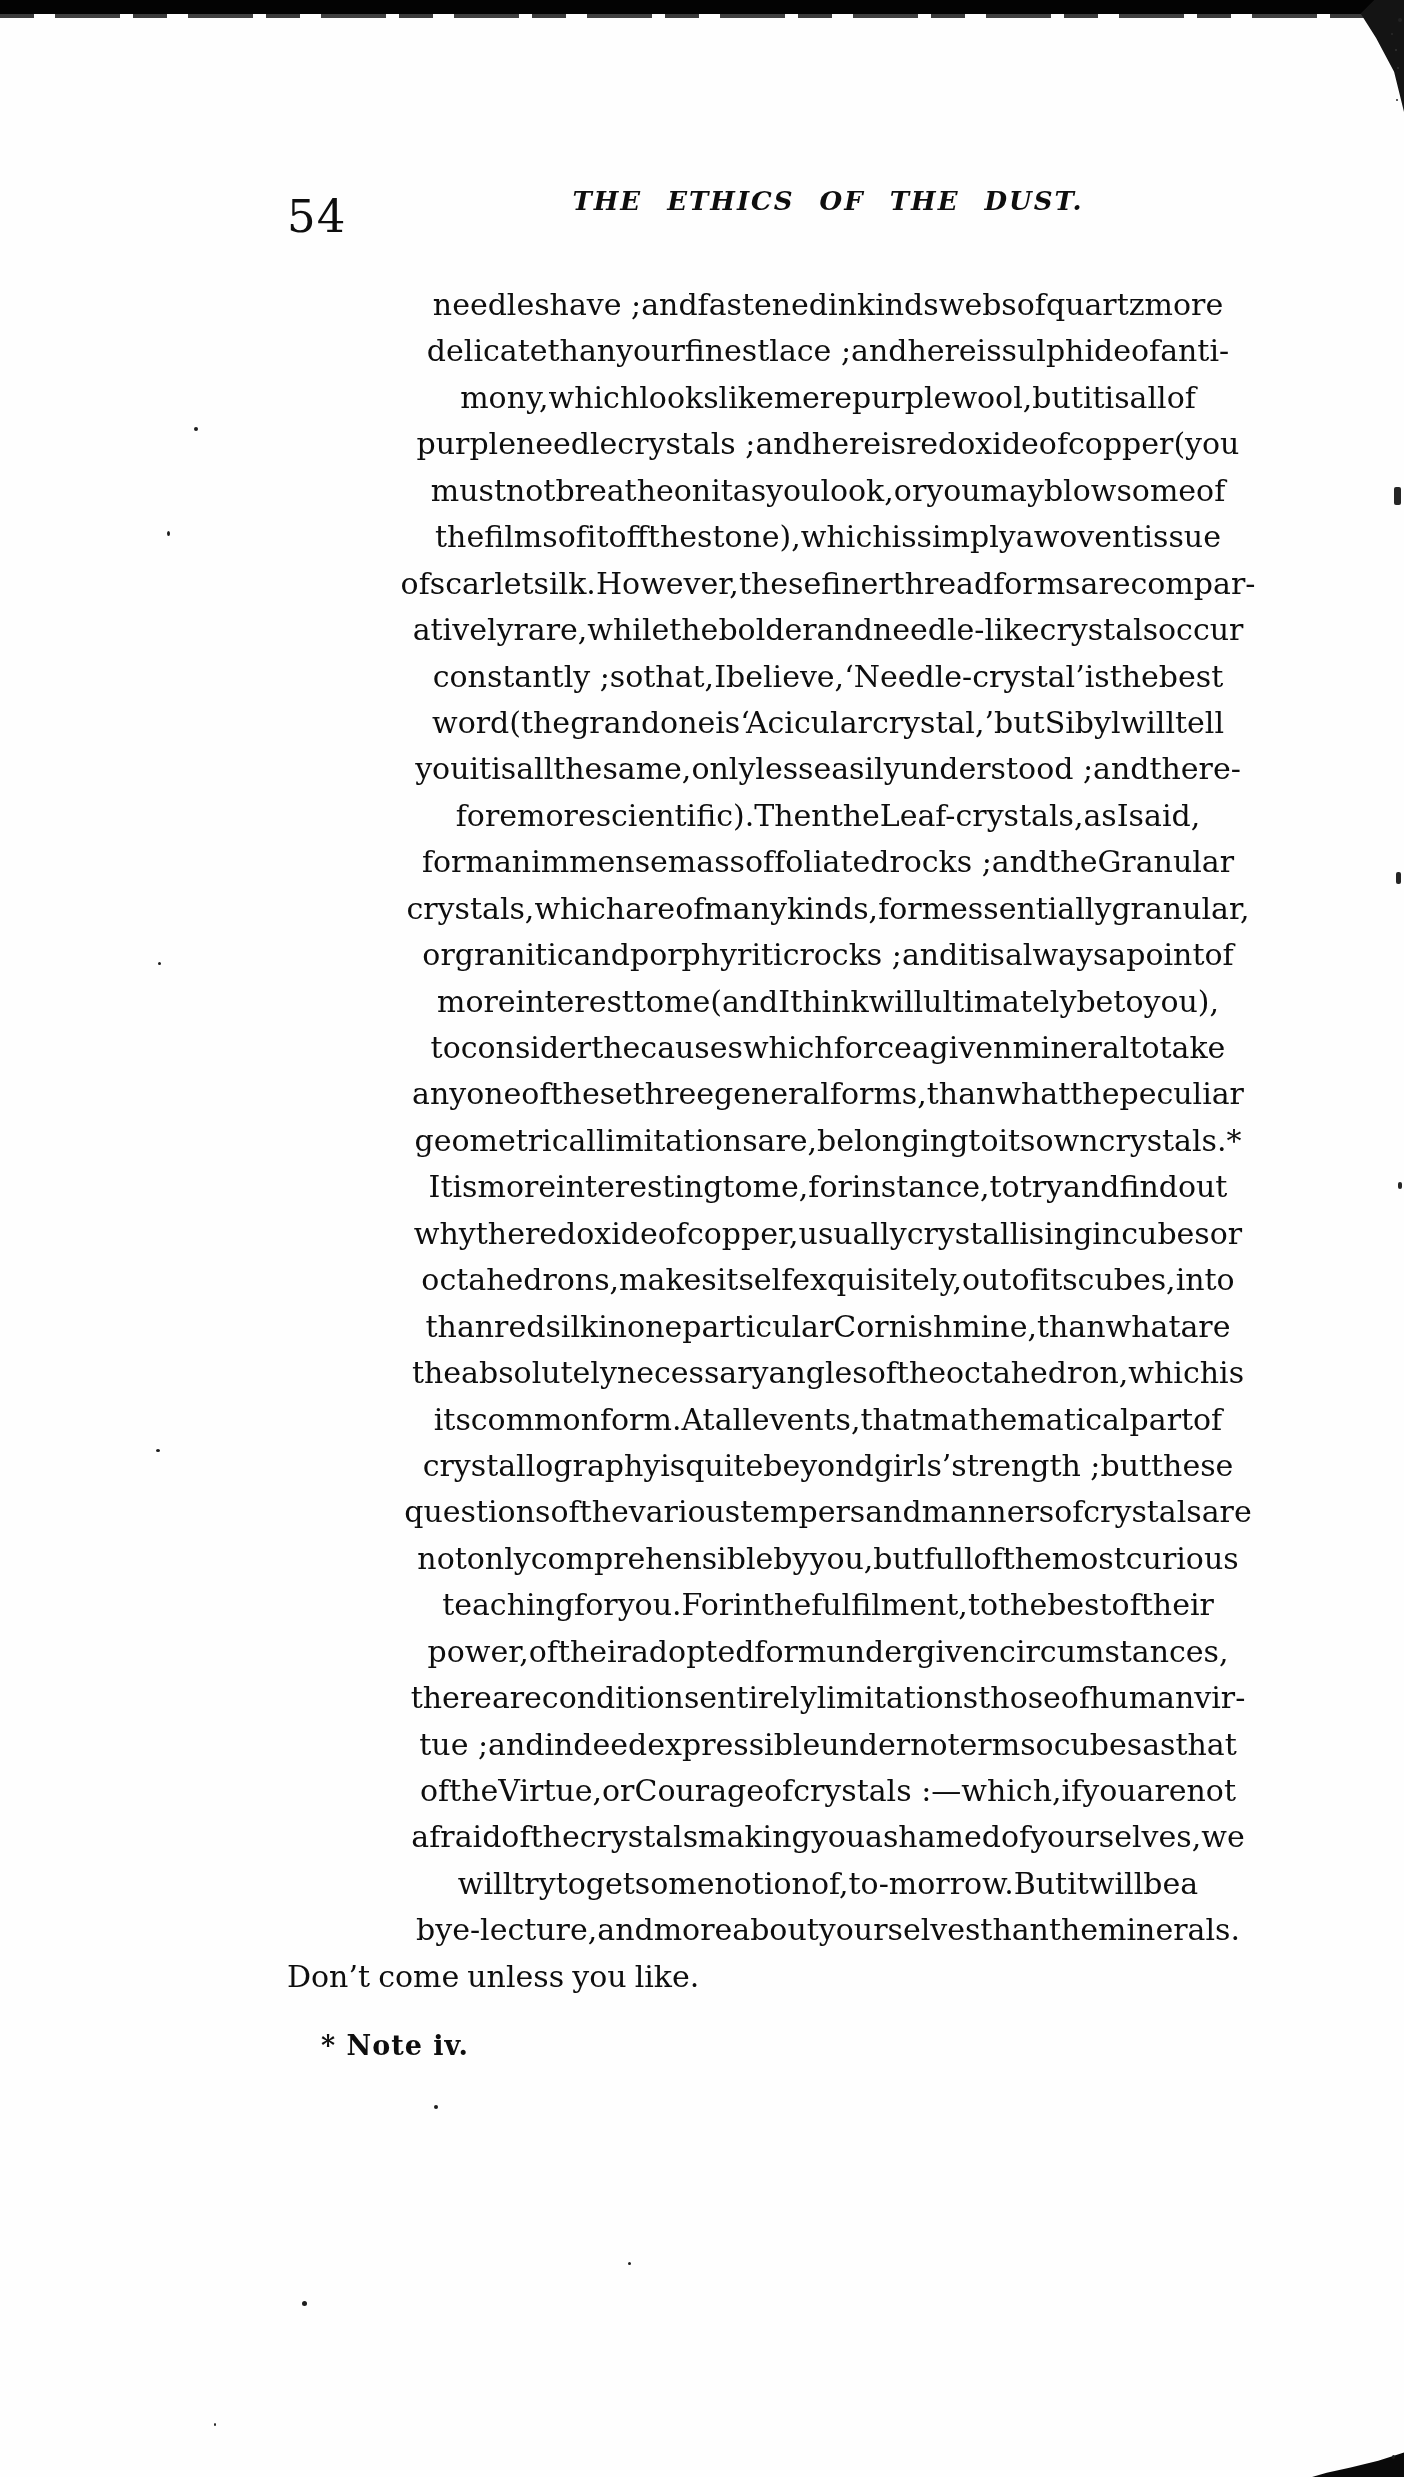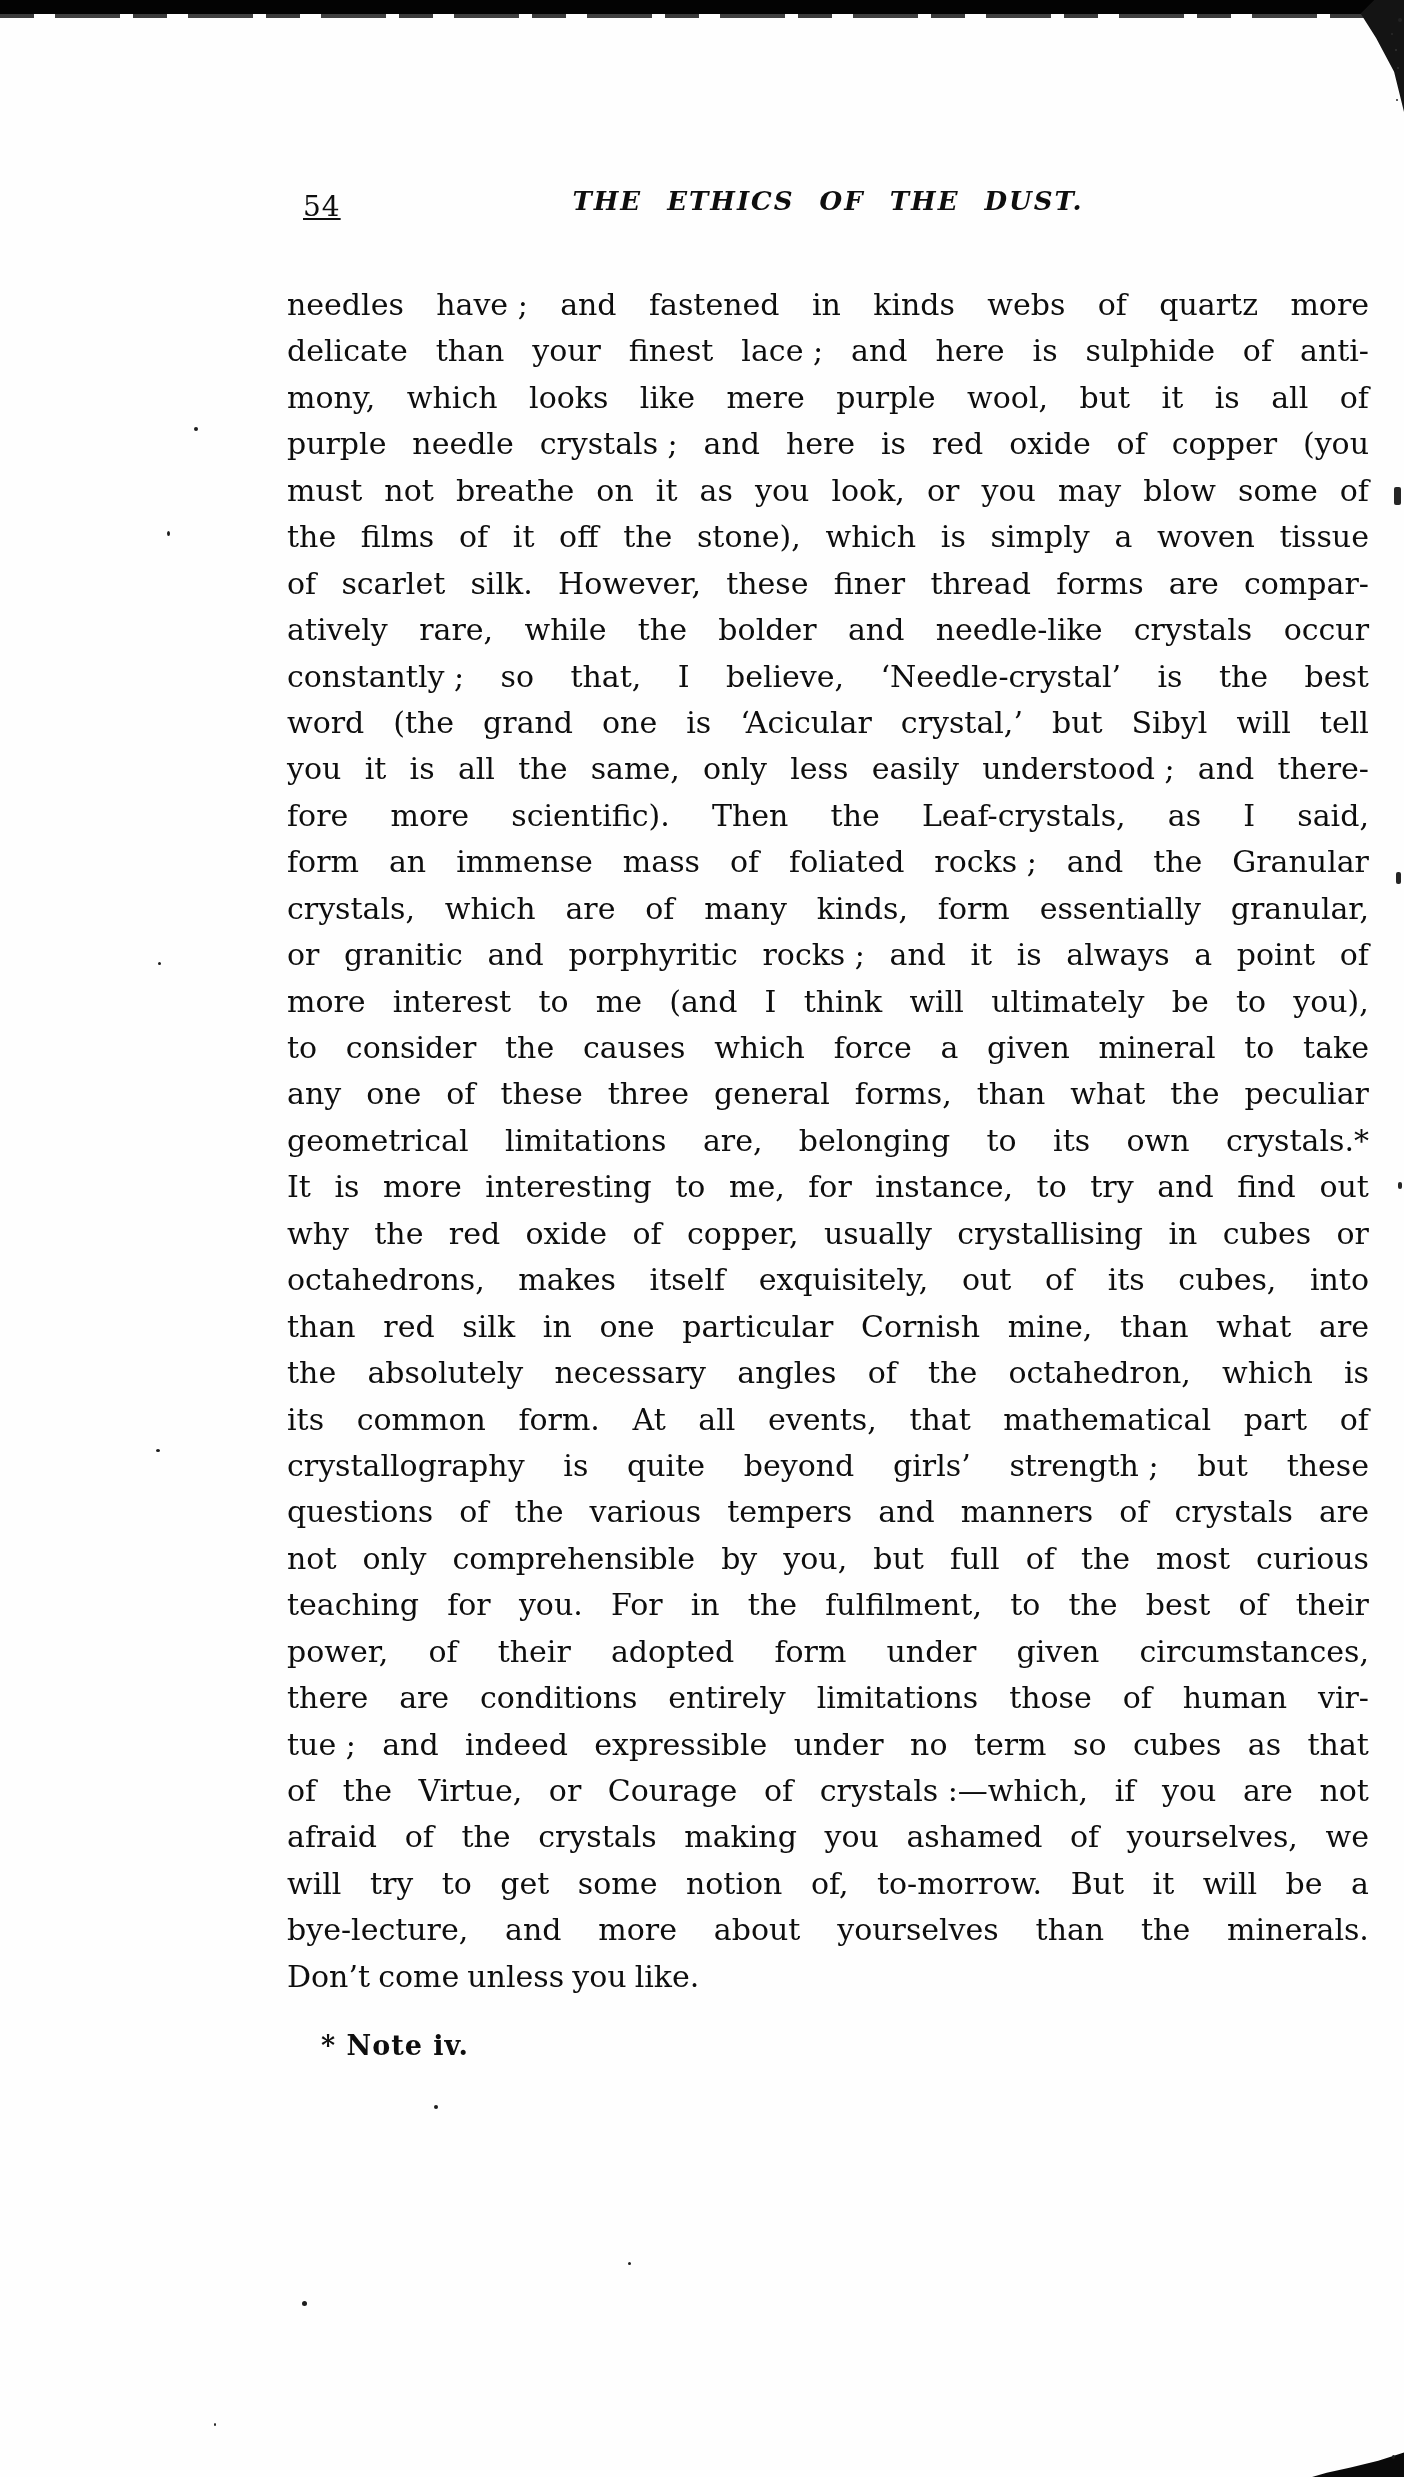--- a/index.html
+++ b/index.html
@@ -35,37 +35,37 @@
   .corner-br{
     position:absolute;right:0;bottom:0;width:92px;height:30px;
     background:#0a0a0a;
     clip-path:polygon(0 100%,100% 100%,100% 18%,72% 46%,42% 68%,16% 86%);
   }
   .speck{position:absolute;background:#1d1d1d;border-radius:50%;}
   .edge-mark{position:absolute;background:#262626;border-radius:2px;}
   
   .header{position:absolute;left:287px;top:186px;width:1082px;height:46px;}
   .page-number{
-    position:absolute;left:16px;top:4px;
-    font-size:28px;letter-spacing:1px;text-decoration:underline;
+    position:absolute;left:0;top:4px;
+    font-size:45px;letter-spacing:1px;
   }
   .running-title{
     position:absolute;left:0;top:0;width:100%;
     text-align:center;
     font-size:26px;font-weight:bold;font-style:italic;
     letter-spacing:2px;word-spacing:14px;
     white-space:nowrap;
   }
   
   .body-text{
     position:absolute;left:287px;top:282px;width:1082px;
     font-size:30px;
   }
   .line{
-    display:flex;justify-content:space-between;
+    display:flex;justify-content:center;
     height:46.45px;line-height:46.45px;
     white-space:nowrap;overflow:visible;
   }
   .line span{flex-shrink:0;}
   .line.last{justify-content:flex-start;gap:0.27em;}
   
   .footnote{
     position:absolute;left:287px;top:2030px;width:1082px;
     text-align:left;padding-left:34px;box-sizing:border-box;
     font-size:27px;font-weight:bold;letter-spacing:1px;

